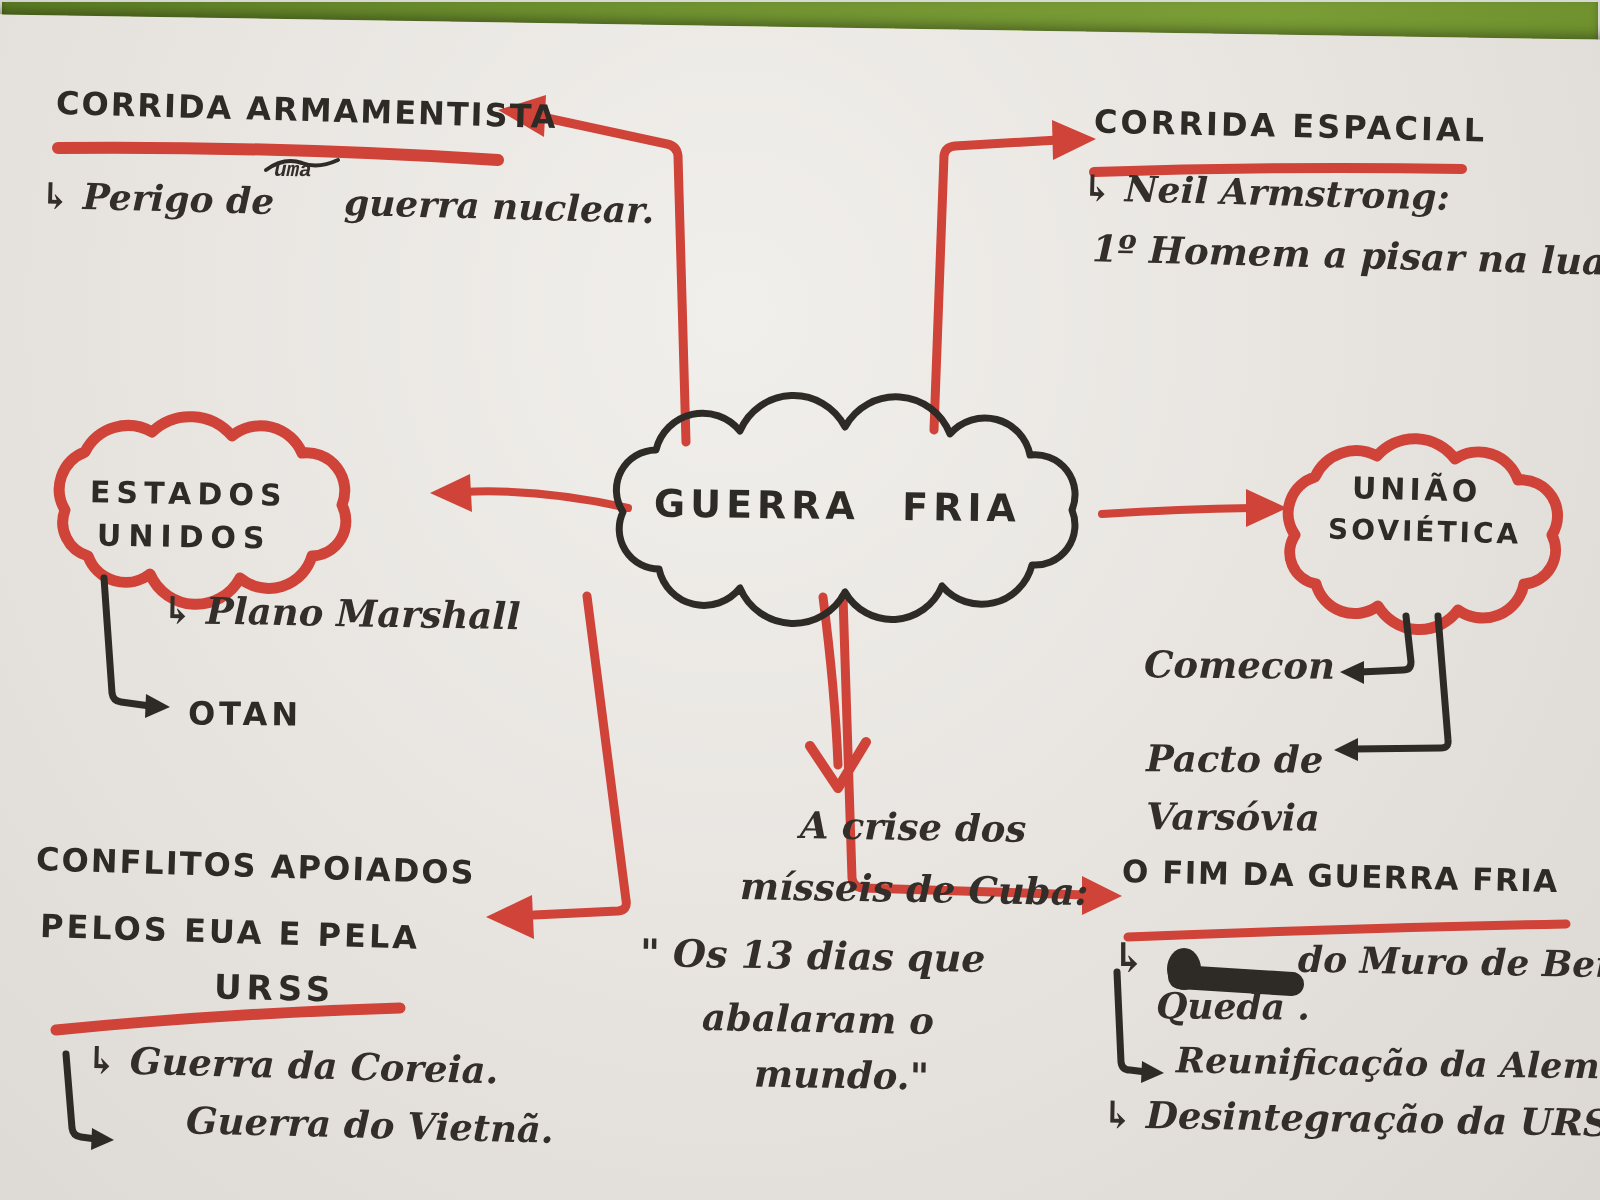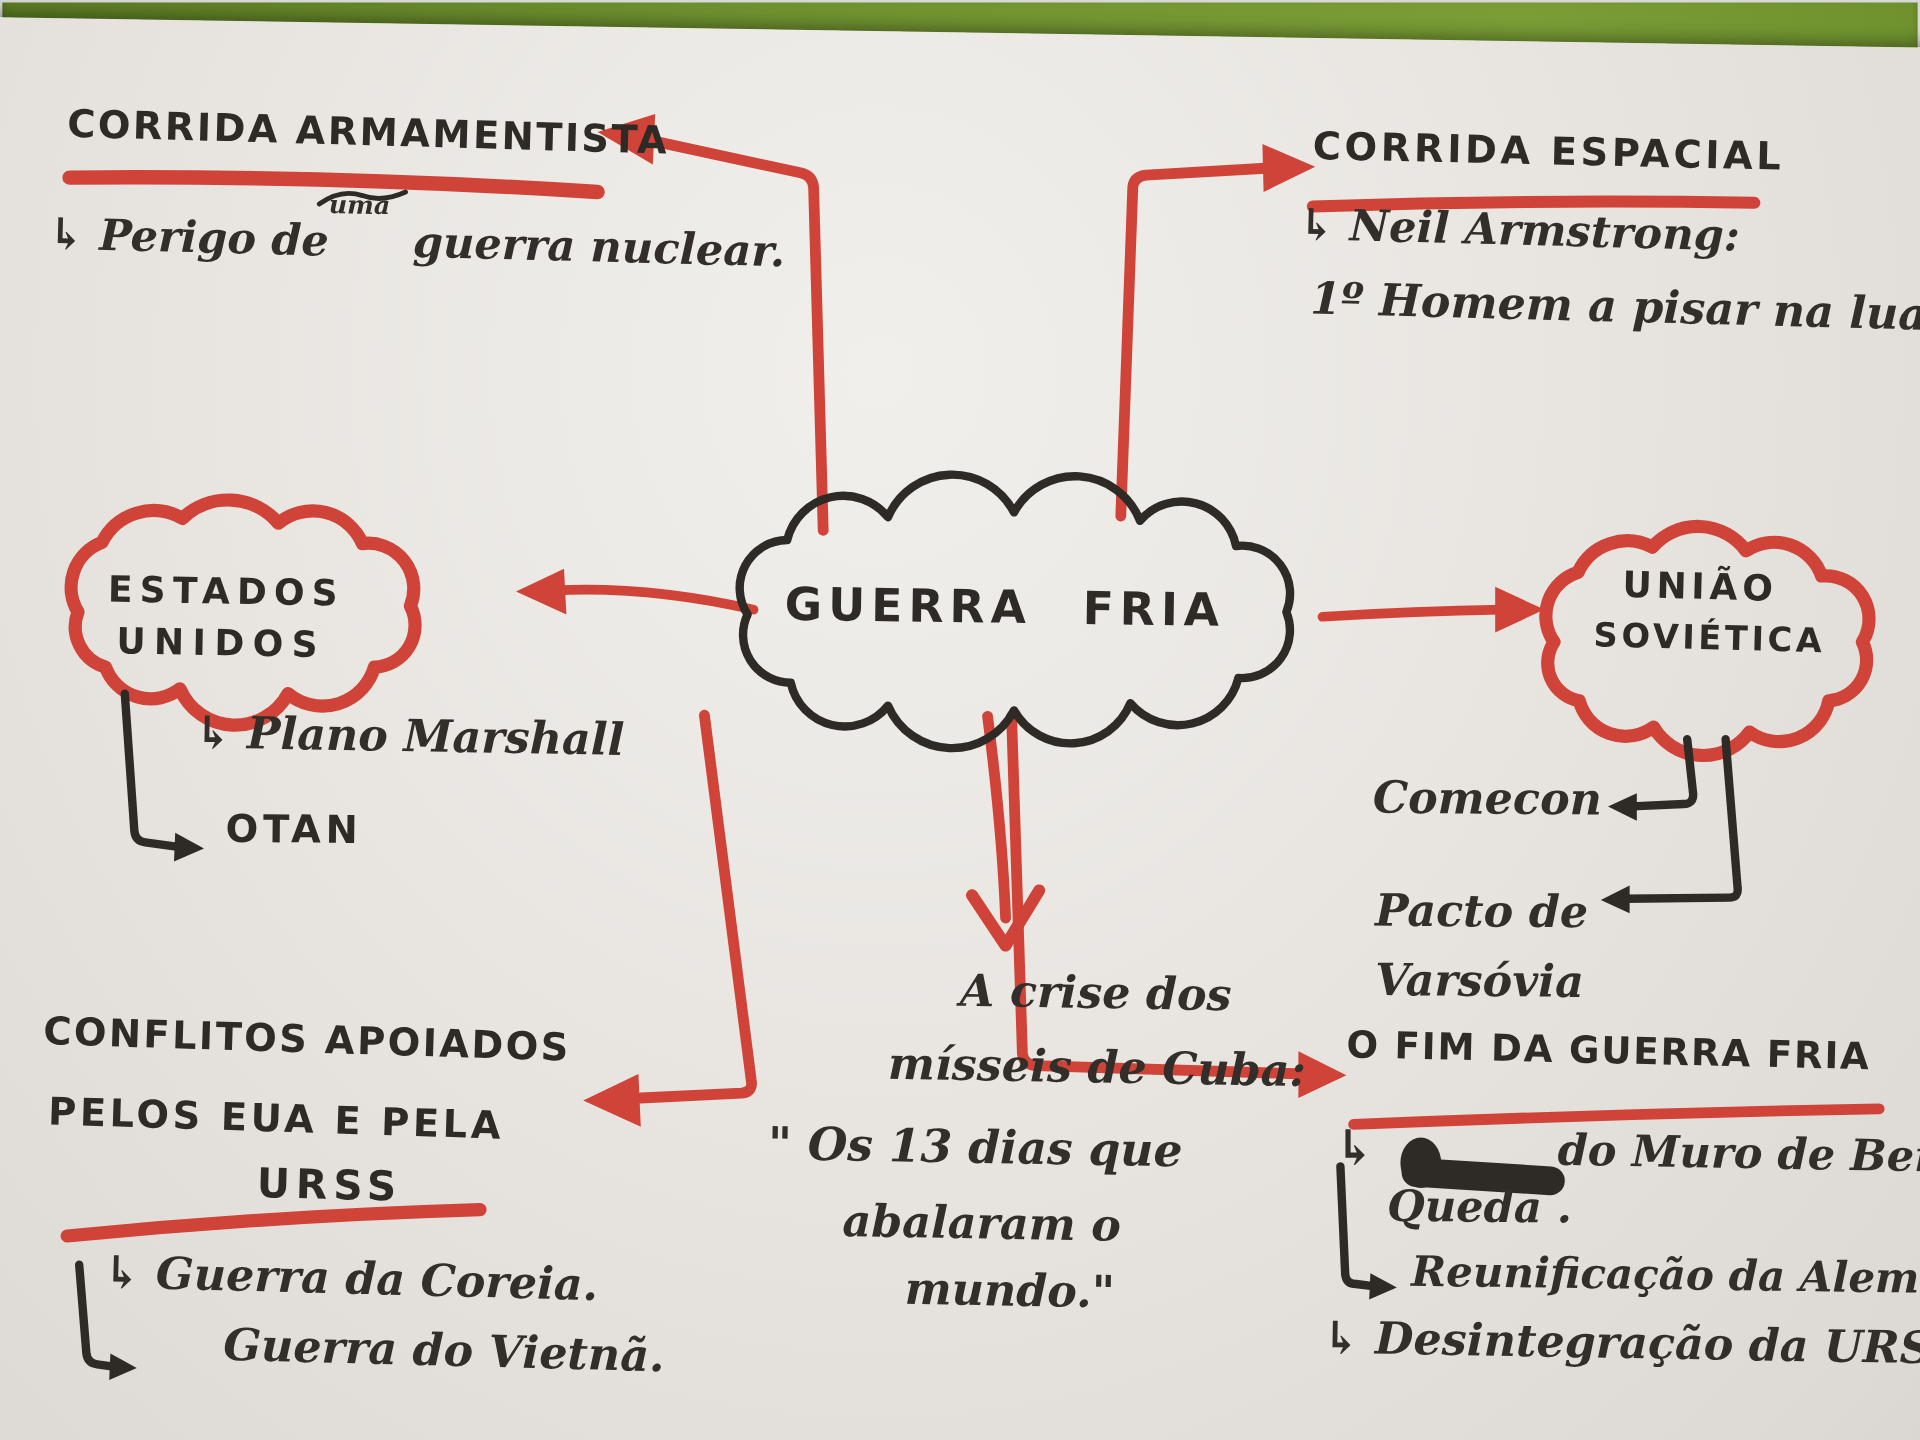--- a/index.html
+++ b/index.html
@@ -81,33 +81,33 @@
     </g>
 
     <g>
       <ellipse cx="1184" cy="969" rx="17" ry="21" fill="#2e2a26"></ellipse>
       <path d="M 1180,977 L 1292,984" stroke="#2e2a26" stroke-width="24" stroke-linecap="round" fill="none"></path>
     </g>
   </svg>
 
   <div class="abs caps" style="left:56px;top:94px;font-size:32px;letter-spacing:2px;transform:rotate(1.6deg);">CORRIDA ARMAMENTISTA</div>
   <div class="abs hand" style="left:40px;top:180px;font-size:36px;transform:rotate(1.5deg);">↳ Perigo de</div>
-  <div class="abs hand" style="left:274px;top:160px;font-size:21px;transform:rotate(1deg);">uma</div>
+  <div class="abs hand" style="left:274px;top:160px;font-size:21px;transform:rotate(1deg);font-family:Liberation Mono, monospace;">uma</div>
   <div class="abs hand" style="left:344px;top:188px;font-size:36px;transform:rotate(1.5deg);">guerra nuclear.</div>
 
   <div class="abs caps" style="left:1094px;top:110px;font-size:32px;letter-spacing:3px;transform:rotate(1.3deg);">CORRIDA ESPACIAL</div>
   <div class="abs hand" style="left:1082px;top:174px;font-size:36px;transform:rotate(1.5deg);">↳ Neil Armstrong:</div>
   <div class="abs hand" style="left:1092px;top:236px;font-size:37px;transform:rotate(1.5deg);">1º Homem a pisar na lua</div>
 
   <div class="abs caps" style="left:654px;top:487px;font-size:38px;letter-spacing:5px;word-spacing:24px;transform:rotate(0.8deg);">GUERRA FRIA</div>
 
   <div class="abs caps" style="left:90px;top:478px;font-size:30px;letter-spacing:6px;transform:rotate(1deg);">ESTADOS</div>
   <div class="abs caps" style="left:97px;top:521px;font-size:30px;letter-spacing:7px;transform:rotate(1deg);">UNIDOS</div>
   <div class="abs hand" style="left:162px;top:594px;font-size:37px;transform:rotate(1deg);">↳ Plano Marshall</div>
-  <div class="abs caps" style="left:188px;top:675px;font-size:32px;letter-spacing:4px;transform:rotate(0.5deg);">OTAN</div>
+  <div class="abs caps" style="left:188px;top:698px;font-size:32px;letter-spacing:4px;transform:rotate(0.5deg);">OTAN</div>
 
   <div class="abs caps" style="left:1352px;top:474px;font-size:30px;letter-spacing:4px;transform:rotate(1.5deg);">UNIÃO</div>
   <div class="abs caps" style="left:1328px;top:517px;font-size:28px;letter-spacing:3px;transform:rotate(1.5deg);">SOVIÉTICA</div>
   <div class="abs hand" style="left:1144px;top:646px;font-size:37px;transform:rotate(0.5deg);">Comecon</div>
   <div class="abs hand" style="left:1146px;top:740px;font-size:37px;transform:rotate(0.5deg);">Pacto de</div>
   <div class="abs hand" style="left:1146px;top:798px;font-size:37px;transform:rotate(0.5deg);">Varsóvia</div>
 
   <div class="abs caps" style="left:36px;top:850px;font-size:32px;letter-spacing:2px;transform:rotate(1.8deg);">CONFLITOS APOIADOS</div>
   <div class="abs caps" style="left:40px;top:916px;font-size:32px;letter-spacing:3px;transform:rotate(1.8deg);">PELOS EUA E PELA</div>
   <div class="abs caps" style="left:214px;top:971px;font-size:34px;letter-spacing:5px;transform:rotate(1.5deg);">URSS</div>

